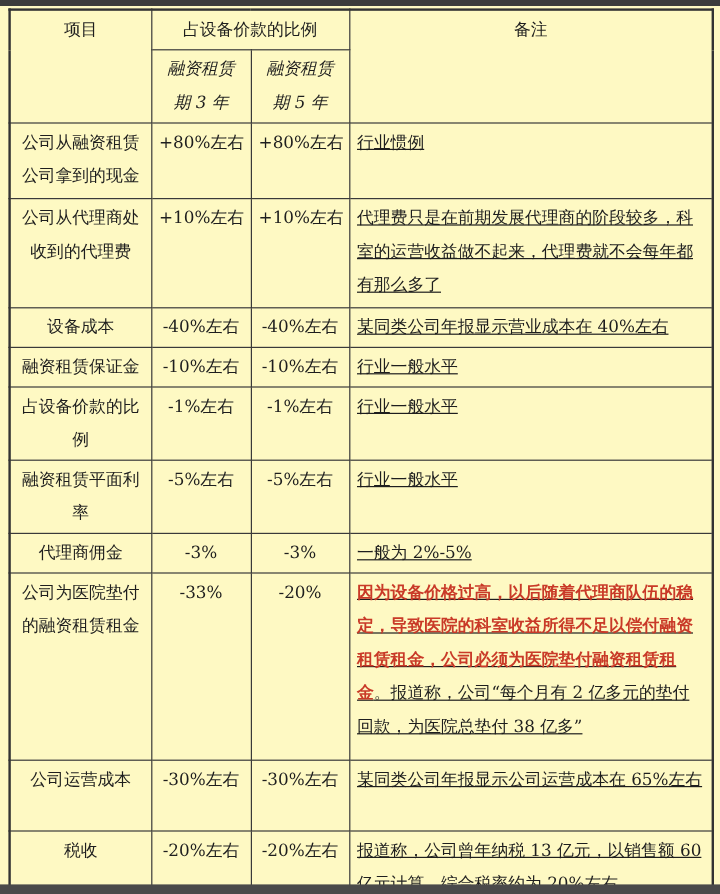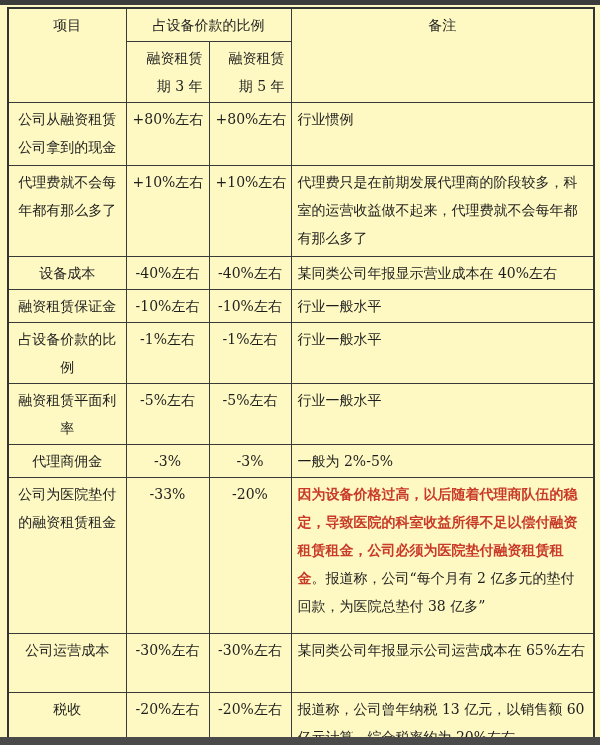--- a/index.html
+++ b/index.html
@@ -40,26 +40,26 @@
     border: 1px solid #3a3a3a;
     vertical-align: top;
     font-weight: normal;
     overflow: hidden;
     padding: 2px 6px;
   }
   table.main { border: 2px solid #333333; }
 
   th.h-item, th.h-note { text-align: center; padding-top: 8px; }
   th.h-ratio { text-align: center; vertical-align: middle; padding: 2px; }
-  th.h-sub { text-align: right; padding-top: 6px; }
+  th.h-sub { text-align: center; padding-top: 6px; font-style: italic; }
   th.h-sub .l2 { display: block; }
 
   td.c-item { text-align: center; padding: 2px 6px 2px 8px; }
   td.c-val  { text-align: center; padding: 2px 2px; white-space: nowrap; }
-  td.c-note { text-align: left; padding: 2px 8px 2px 10px; }
+  td.c-note { text-align: left; padding: 2px 8px 2px 10px; text-decoration: underline; }
 
   .red { color: #c93a28; font-weight: bold; }
 </style>
 </head>
 <body>
 
 <div id="page">
   <div id="edge-top" class="scan-edge"></div>
 
   <table class="main">
@@ -87,21 +87,21 @@
       </tr>
     </thead>
     <tbody>
         <tr style="height: 63px;">
           <td class="c-item">公司从融资租赁公司拿到的现金</td>
           <td class="c-val">+80%左右</td>
           <td class="c-val">+80%左右</td>
           <td class="c-note">行业惯例</td>
         </tr>
         <tr style="height: 91px;">
-          <td class="c-item">代理费就不会每年都有那么多了</td>
+          <td class="c-item">公司从代理商处收到的代理费</td>
           <td class="c-val">+10%左右</td>
           <td class="c-val">+10%左右</td>
           <td class="c-note">代理费只是在前期发展代理商的阶段较多，科室的运营收益做不起来，代理费就不会每年都有那么多了</td>
         </tr>
         <tr style="height: 31px;">
           <td class="c-item">设备成本</td>
           <td class="c-val">-40%左右</td>
           <td class="c-val">-40%左右</td>
           <td class="c-note">某同类公司年报显示营业成本在 40%左右</td>
         </tr>

